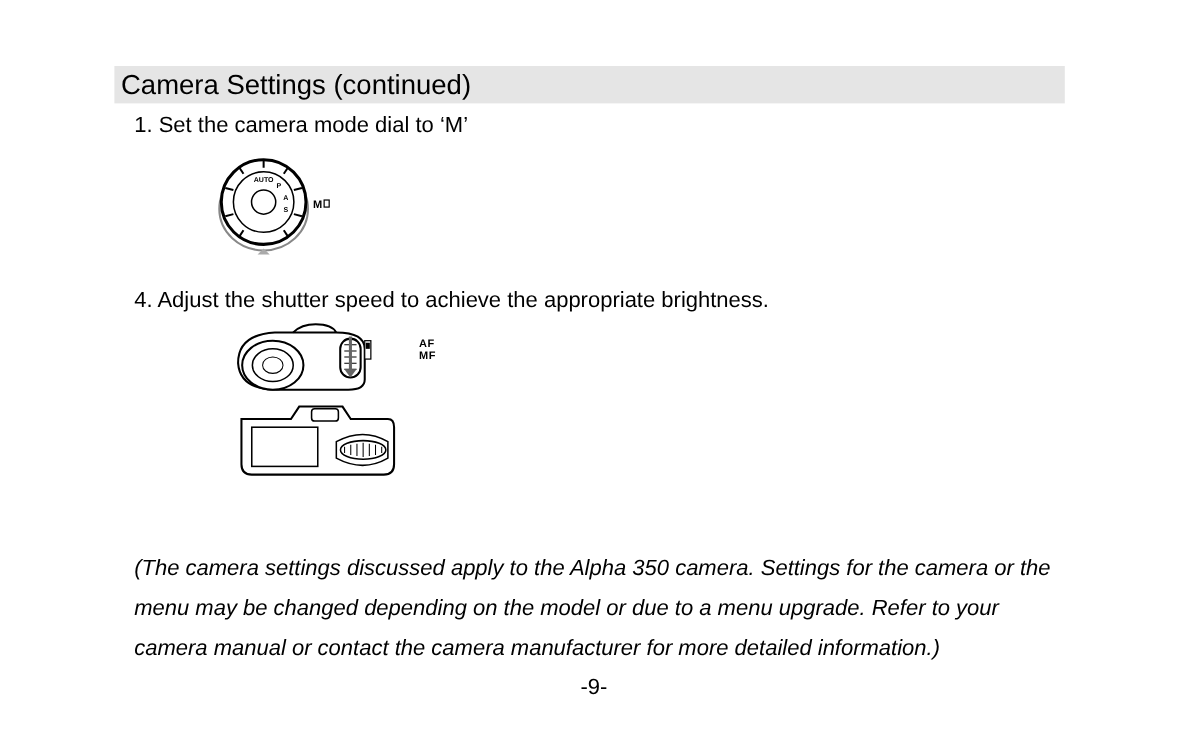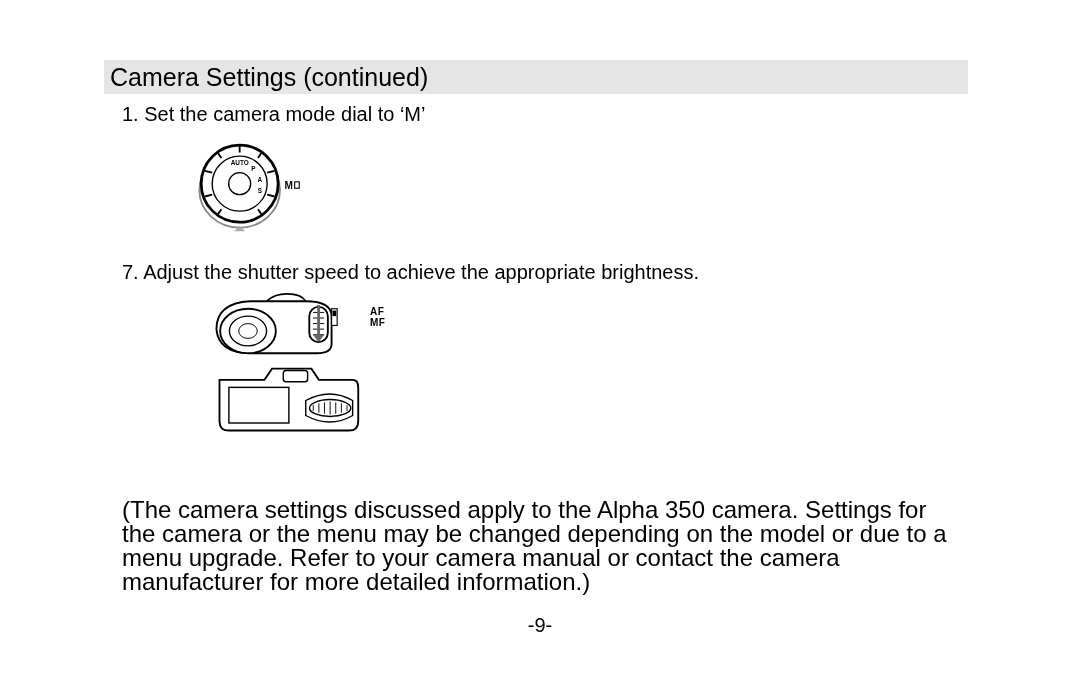--- a/index.html
+++ b/index.html
@@ -46,30 +46,31 @@
     margin-left: 70px;
     margin-top: 10px;
   }
   .dial-svg { width: 110px; height: 95px; }
   .cam-figs {
     margin-left: 90px;
     display: flex;
     flex-direction: column;
     gap: 6px;
   }
-  .cam1 { display:flex; align-items:flex-start; gap:8px; }
+  .cam1 { display:flex; align-items:flex-start; gap:19px; }
   .cam-svg { width: 150px; height: 65px; }
   .cam2-svg { width: 150px; height: 75px; }
   .afmf { font-size:10px; line-height:11px; font-weight:700; letter-spacing:0.5px; margin-top:14px; }
   .note {
-    font-size: 24px;
-    line-height: 24px;
+    font-size: 20px;
+    line-height: 36px;
     margin-top: 60px;
     margin-left: 18px;
     margin-right: 4px;
+    font-style: italic;
   }
   .page-number {
     position: absolute;
     bottom: 50px;
     left: 0;
     right: 0;
     text-align: center;
     font-size: 20px;
   }
 </style>
@@ -115,21 +116,21 @@
 
           <text x="101" y="54" font-family="Arial" font-size="11" font-weight="700" fill="#000">M</text>
           <rect x="112" y="46" width="5" height="7" fill="none" stroke="#000" stroke-width="1.2"></rect>
 
           <polygon points="52,94 46,100 58,100" fill="#aaa"></polygon>
         </svg>
       </div>
     </div>
 
     <div class="step2">
-      <div class="step2-text">7. Adjust the shutter speed to achieve the appropriate brightness.</div>
+      <div class="step2-text">4. Adjust the shutter speed to achieve the appropriate brightness.</div>
       <div class="cam-figs">
 
         <div class="cam1">
           <svg class="cam-svg" viewBox="0 0 160 70">
 
             <path d="M 4 40 Q 4 12 40 10 L 100 10 Q 128 10 128 26 L 128 56 Q 128 66 112 66 L 42 66 Q 6 66 4 40 Z" fill="#fff" stroke="#000" stroke-width="2"></path>
 
             <path d="M 58 10 Q 66 2 80 2 Q 96 2 100 10" fill="none" stroke="#000" stroke-width="2"></path>
 
             <ellipse cx="38" cy="42" rx="30" ry="24" fill="#fff" stroke="#000" stroke-width="2"></ellipse>

